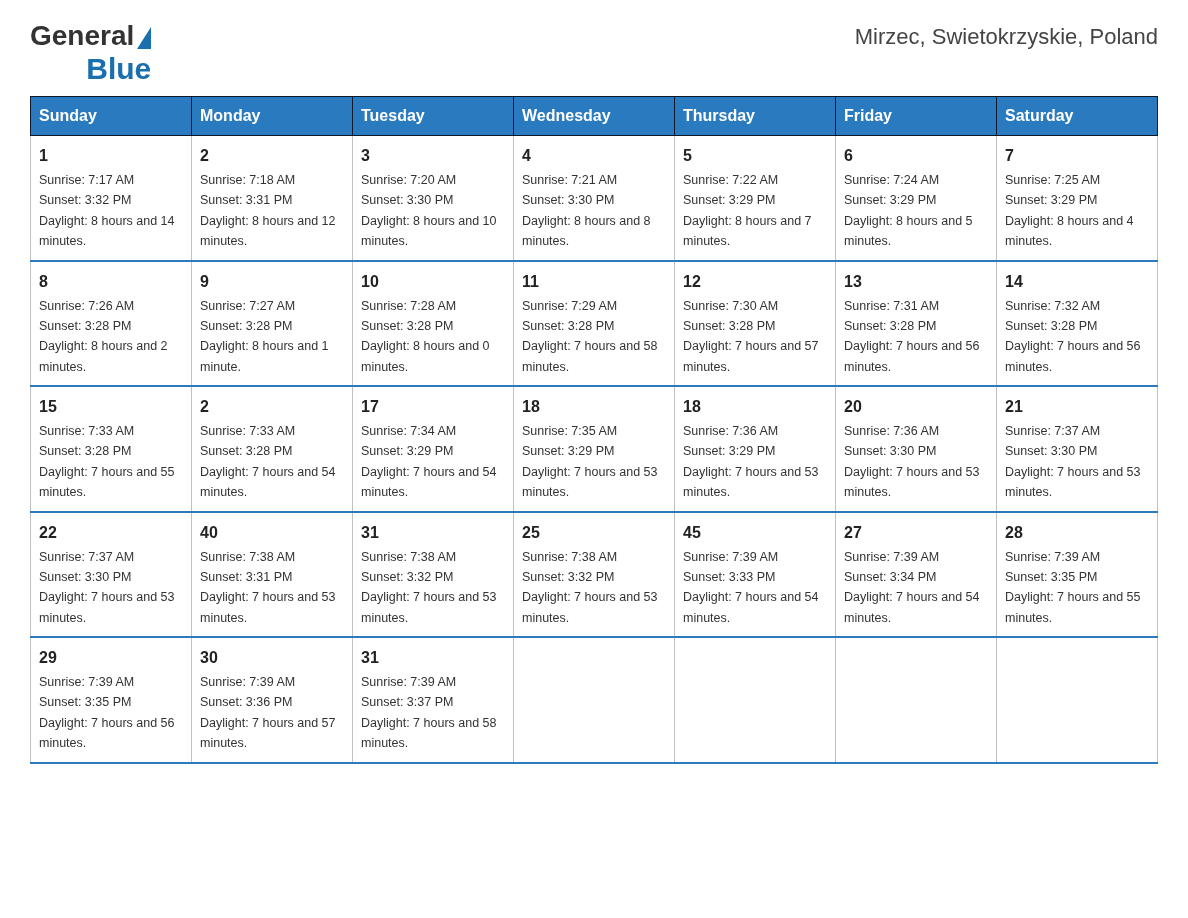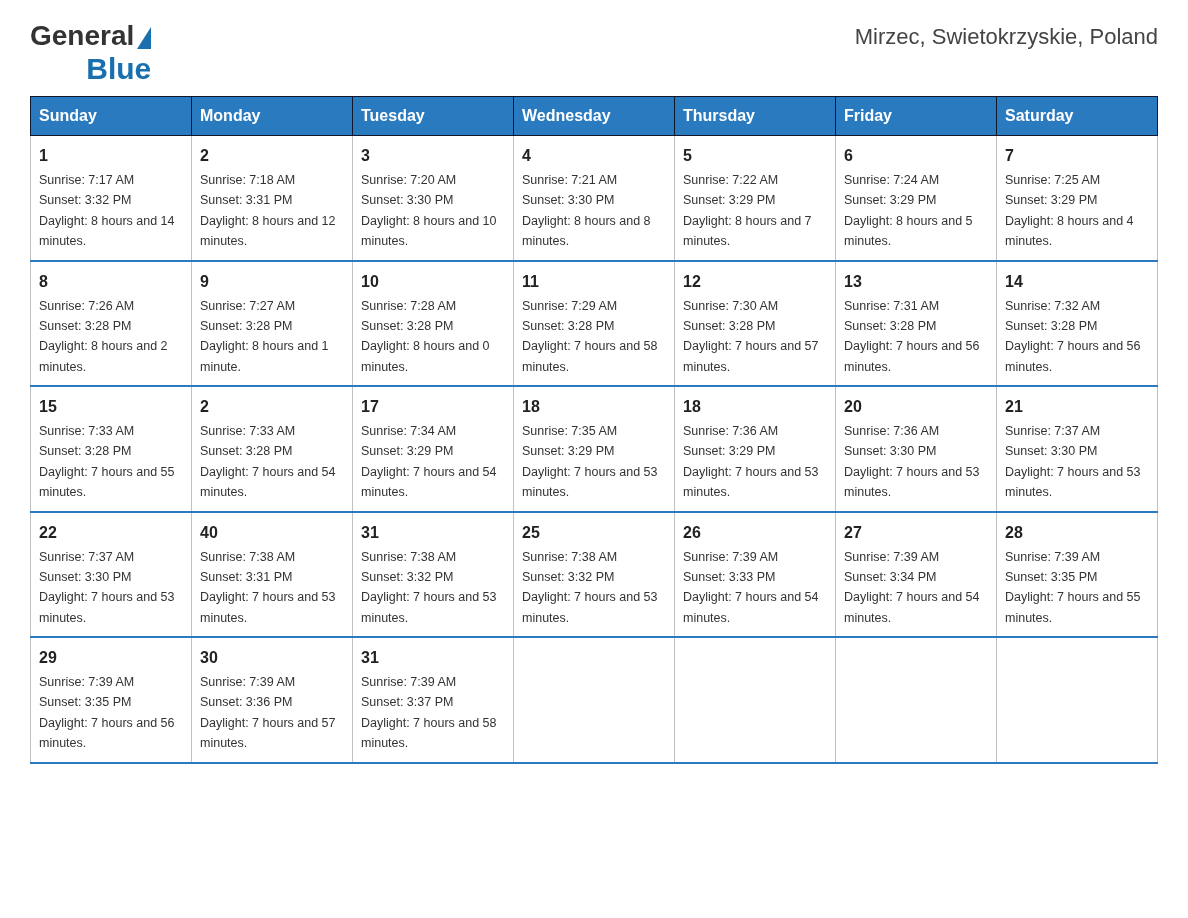--- a/index.html
+++ b/index.html
@@ -182,21 +182,21 @@
       </tr>
       <tr>
         <td><span class="day-num">22</span>
 <span class="day-info">Sunrise: 7:37 AM<br>Sunset: 3:30 PM<br>Daylight: 7 hours and 53 minutes.</span></td>
         <td><span class="day-num">40</span>
 <span class="day-info">Sunrise: 7:38 AM<br>Sunset: 3:31 PM<br>Daylight: 7 hours and 53 minutes.</span></td>
         <td><span class="day-num">31</span>
 <span class="day-info">Sunrise: 7:38 AM<br>Sunset: 3:32 PM<br>Daylight: 7 hours and 53 minutes.</span></td>
         <td><span class="day-num">25</span>
 <span class="day-info">Sunrise: 7:38 AM<br>Sunset: 3:32 PM<br>Daylight: 7 hours and 53 minutes.</span></td>
-        <td><span class="day-num">26</span>
+        <td><span class="day-num">45</span>
 <span class="day-info">Sunrise: 7:39 AM<br>Sunset: 3:33 PM<br>Daylight: 7 hours and 54 minutes.</span></td>
         <td><span class="day-num">27</span>
 <span class="day-info">Sunrise: 7:39 AM<br>Sunset: 3:34 PM<br>Daylight: 7 hours and 54 minutes.</span></td>
         <td><span class="day-num">28</span>
 <span class="day-info">Sunrise: 7:39 AM<br>Sunset: 3:35 PM<br>Daylight: 7 hours and 55 minutes.</span></td>
       </tr>
       <tr>
         <td><span class="day-num">29</span>
 <span class="day-info">Sunrise: 7:39 AM<br>Sunset: 3:35 PM<br>Daylight: 7 hours and 56 minutes.</span></td>
         <td><span class="day-num">30</span>

